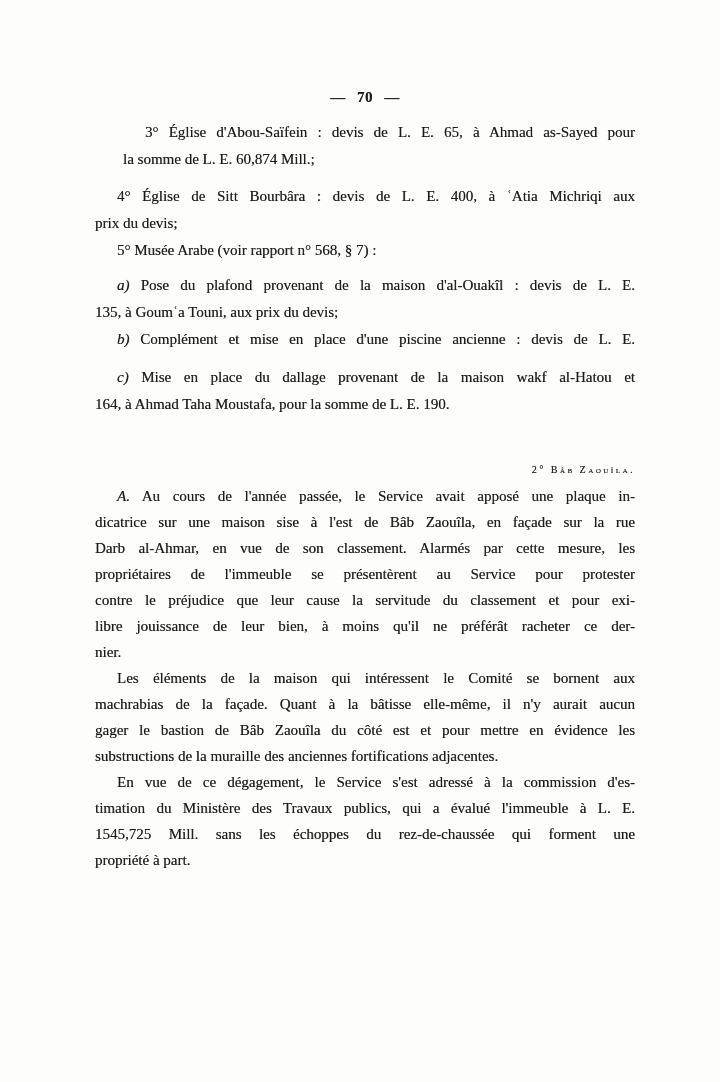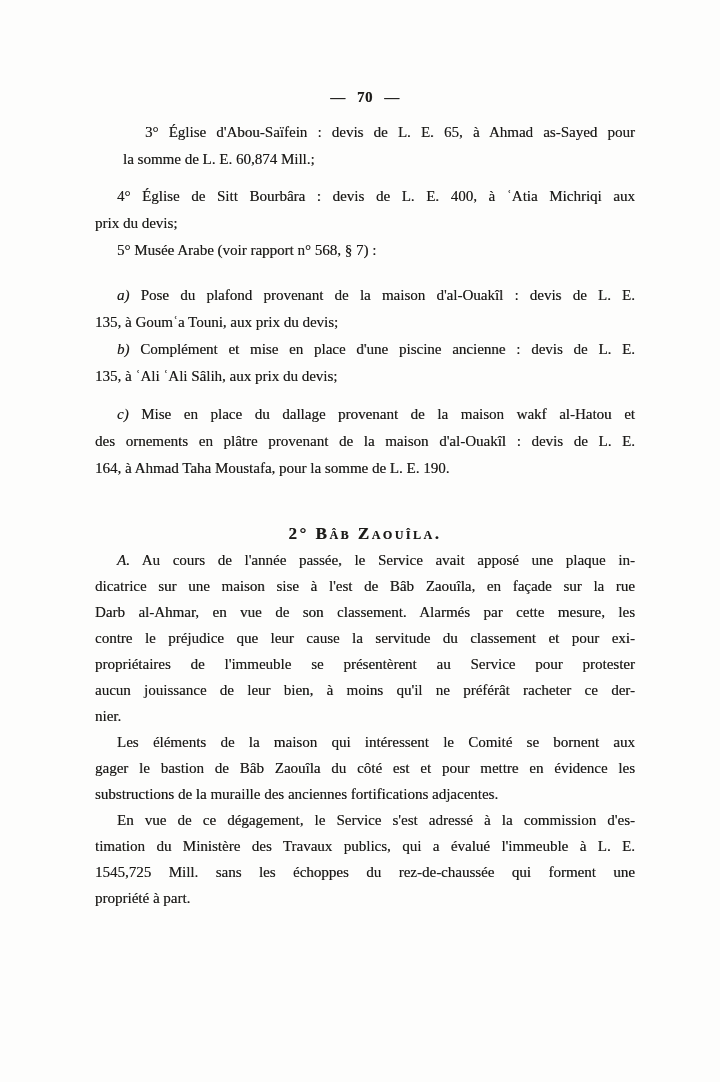--- a/index.html
+++ b/index.html
@@ -34,32 +34,32 @@
     word-spacing: 7px;
     letter-spacing: 0.5px;
   }
   .blk { line-height: 27px; }
   .blk.flow { line-height: 26px; }
   .line { text-align: left; }
   .line.just { text-align: justify; text-align-last: justify; }
   .line.first { text-indent: 22px; }
   .line i { font-style: italic; }
   .heading {
-    text-align: center;
+    text-align: right;
     font-variant: small-caps;
-    font-weight: bold;
-    font-size: 17px;
+    font-weight: normal;
+    font-size: 10px;
     letter-spacing: 2.5px;
     line-height: 27px;
   }
   
   .gap-s  { margin-top: 8px; margin-left: 28px; }
   .gap-m  { margin-top: 10px; }
   .gap-0  { margin-top: 0; }
-  .gap-l  { margin-top: 18px; }
+  .gap-l  { margin-top: 8px; }
   .gap-xs { margin-top: 11px; }
   .gap-h  { margin-top: 38px; }
   .gap-b  { }
 </style>
 </head>
 <body>
 
 <div class="page">
   <div class="content">
     <div class="pageno">— 70 —</div>
@@ -74,39 +74,38 @@
         </div>
         <div class="blk gap-0">
           <div class="line first">5° Musée Arabe (voir rapport n° 568, § 7) :</div>
         </div>
         <div class="blk gap-l">
           <div class="line first just"><i>a)</i> Pose du plafond provenant de la maison d'al-Ouakîl : devis de L. E.</div>
           <div class="line">135, à Goumʿa Touni, aux prix du devis;</div>
         </div>
         <div class="blk gap-0">
           <div class="line first just"><i>b)</i> Complément et mise en place d'une piscine ancienne : devis de L. E.</div>
-          <div class="line">135, à ʿAli ʿAli Sâlih, aux prix du devis;</div>
         </div>
         <div class="blk gap-xs">
           <div class="line first just"><i>c)</i> Mise en place du dallage provenant de la maison wakf al-Hatou et</div>
-          <div class="line just">des ornements en plâtre provenant de la maison d'al-Ouakîl : devis de L. E.</div>
           <div class="line">164, à Ahmad Taha Moustafa, pour la somme de L. E. 190.</div>
         </div>
         <div class="heading blk gap-h">2° Bâb Zaouîla.</div>
         <div class="blk gap-b flow">
           <div class="line first just"><i>A.</i> Au cours de l'année passée, le Service avait apposé une plaque in-</div>
           <div class="line just">dicatrice sur une maison sise à l'est de Bâb Zaouîla, en façade sur la rue</div>
           <div class="line just">Darb al-Ahmar, en vue de son classement. Alarmés par cette mesure, les</div>
+          <div class="line just">propriétaires de l'immeuble se présentèrent au Service pour protester</div>
           <div class="line just">contre le préjudice que leur cause la servitude du classement et pour exi-</div>
-          <div class="line just">propriétaires de l'immeuble se présentèrent au Service pour protester</div>
-          <div class="line just">aucun jouissance de leur bien, à moins qu'il ne préférât racheter ce der-</div>
+          <div class="line just">libre jouissance de leur bien, à moins qu'il ne préférât racheter ce der-</div>
           <div class="line">nier.</div>
         </div>
         <div class="blk gap-0 flow">
           <div class="line first just">Les éléments de la maison qui intéressent le Comité se bornent aux</div>
+          <div class="line just">machrabias de la façade. Quant à la bâtisse elle-même, il n'y aurait aucun</div>
           <div class="line just">gager le bastion de Bâb Zaouîla du côté est et pour mettre en évidence les</div>
           <div class="line">substructions de la muraille des anciennes fortifications adjacentes.</div>
         </div>
         <div class="blk gap-0 flow">
           <div class="line first just">En vue de ce dégagement, le Service s'est adressé à la commission d'es-</div>
           <div class="line just">timation du Ministère des Travaux publics, qui a évalué l'immeuble à L. E.</div>
           <div class="line just">1545,725 Mill. sans les échoppes du rez-de-chaussée qui forment une</div>
           <div class="line">propriété à part.</div>
         </div>
       </div>

